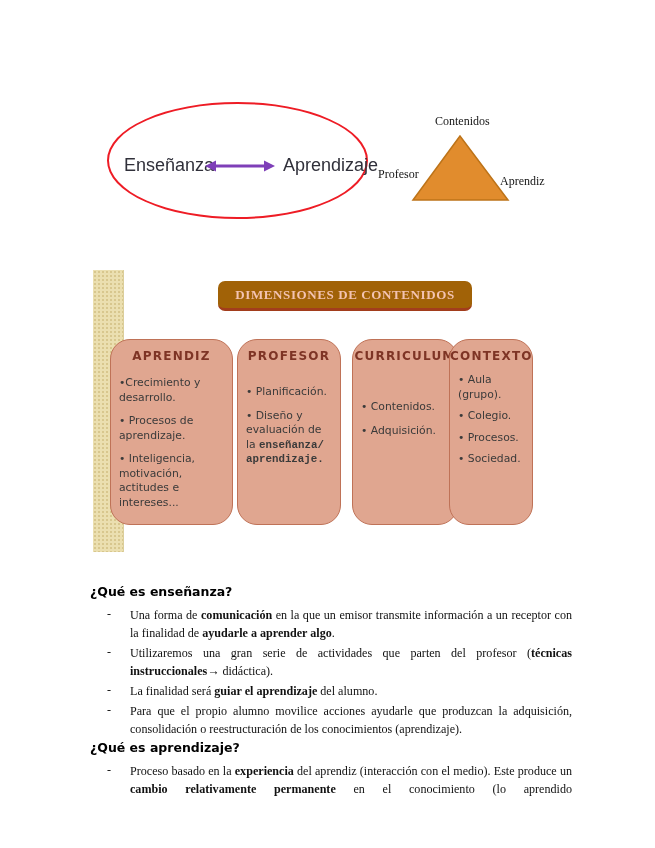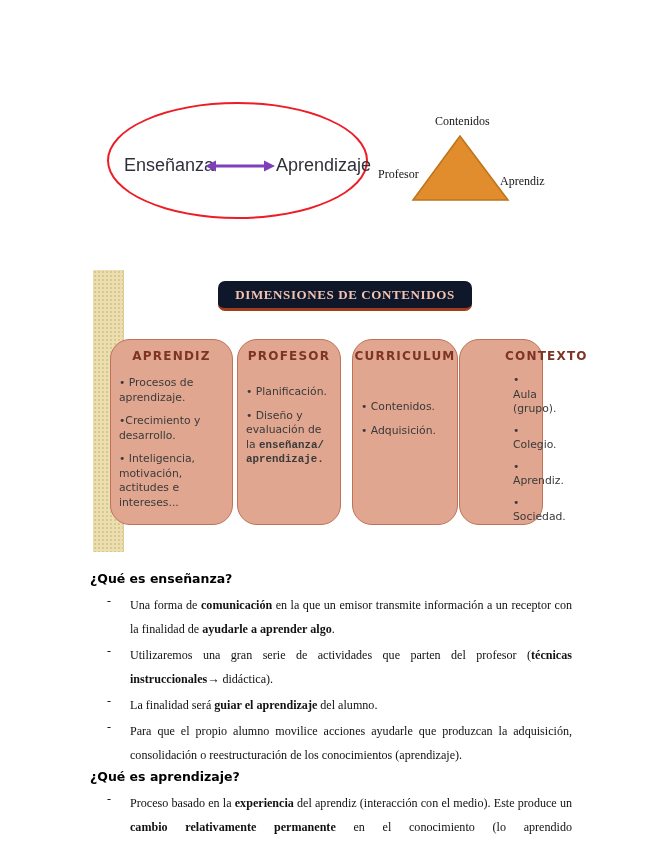--- a/index.html
+++ b/index.html
@@ -5,70 +5,70 @@
   html,body { margin:0; padding:0; background:#fff; }
   .page { position:relative; width:655px; height:848px; background:#ffffff; overflow:hidden;
           font-family:"Liberation Sans", sans-serif; }
 
   
   .ellipse { position:absolute; left:107px; top:102px; width:257px; height:113px;
              border:2.5px solid #ee1c25; border-radius:50%; }
   .term { position:absolute; font-family:"Liberation Sans", sans-serif; font-size:18px;
           color:#30303a; }
   .term-left  { left:124px; top:155px; }
-  .term-right { left:276px; top:155px; }
+  .term-right { left:283px; top:155px; }
   .dbl-arrow  { position:absolute; left:204px; top:158px; }
 
   .triangle-svg { position:absolute; left:411px; top:134px; }
   .tri-label { position:absolute; font-family:"Liberation Serif", serif; font-size:12px; color:#151515;text-align:center; }
   .tri-top   { left:435px; top:114px; }
   .tri-left  { left:378px; top:167px; }
   .tri-right { left:500px; top:174px; }
 
   
   .strip { position:absolute; left:93px; top:270px; width:30px; height:282px;
            background-color:#ebdfb0;
            background-image:radial-gradient(#d8c78e 0.8px, rgba(0,0,0,0) 0.9px);
            background-size:4px 4px;
            border-right:1px solid #dccf9c; }
 
   
   .banner { position:absolute; left:218px; top:281px; width:254px; height:27px;
-            background:#0f172a; border-radius:7px; border-bottom:3px solid #a23d1c;
+            background:#a16207; border-radius:7px; border-bottom:3px solid #a23d1c;
             display:flex; align-items:center; justify-content:center; }
   .banner span { font-family:"Liberation Serif", serif; font-weight:bold; font-size:13px;
                  letter-spacing:0.6px; color:#f3c3b1; }
 
   
   .col { position:absolute; top:339px; height:186px; background:#e0a690;
          border:1.6px solid #bf7257; border-radius:20px; box-sizing:border-box; }
   .col1 { left:110px; width:123px; }
   .col2 { left:237px; width:104px; }
   .col3 { left:352px; width:106px; }
-  .col4 { left:459px; width:84px;padding-left:45px; }
+  .col4 { left:449px; width:84px; }
   .col-h { text-align:center; padding-top:9px; font-family:"DejaVu Sans", sans-serif;
            font-weight:bold; font-size:12px; letter-spacing:1.2px; color:#7e3425; }
   .col-b { padding:0 8px; font-family:"DejaVu Sans", sans-serif; font-size:10.8px;
            line-height:14.5px; color:#3a3a3a; }
   .col-b p { margin:0 0 9px 0; }
   .col1 .col-b { margin-top:13px; }
   .col2 .col-b { margin-top:22px; }
   .col3 .col-b { margin-top:37px; }
   .col4 .col-b { margin-top:10px; }
   .col4 .col-b p { margin-bottom:7px; }
   .col-b b { font-weight:bold;font-family:Liberation Mono, monospace; }
 
   
-  .textblock { position:absolute; left:90px; top:571px; width:482px;
+  .textblock { position:absolute; left:90px; top:584px; width:482px;
                font-family:"Liberation Serif", serif; font-size:12.1px; color:#111; }
   .textblock h3 { margin:0 0 7px 0; font-family:"DejaVu Sans", sans-serif;
                   font-size:12.5px; font-weight:bold; color:#000; }
   .li   { display:flex; margin:0 0 2px 0; }
   .dash { flex:none; width:40px; padding-left:17px; box-sizing:border-box; line-height:15.6px; }
-  .txt  { flex:1; text-align:justify; line-height:24px; }
+  .txt  { flex:1; text-align:justify; line-height:18px; }
   .txt b { font-weight:bold; }
   .sec2 { margin-top:13px; }
   .cut  { text-align-last:justify; }
 </style>
 </head>
 <body>
 
 <div class="page">
 
   <div class="ellipse"></div>
@@ -89,22 +89,22 @@
 
   <div class="strip"></div>
 
   <div class="banner">
     <span>DIMENSIONES DE CONTENIDOS</span>
   </div>
 
   <div class="col col1">
     <div class="col-h">APRENDIZ</div>
     <div class="col-b">
+      <p>•Crecimiento y desarrollo.</p>
       <p>• Procesos de aprendizaje.</p>
-      <p>•Crecimiento y desarrollo.</p>
       <p>• Inteligencia, motivación, actitudes e intereses...</p>
     </div>
   </div>
   <div class="col col2">
     <div class="col-h">PROFESOR</div>
     <div class="col-b">
       <p>• Planificación.</p>
       <p>• Diseño y evaluación de la <b>enseñanza/ aprendizaje.</b></p>
     </div>
   </div>
@@ -113,21 +113,21 @@
     <div class="col-b">
       <p>• Contenidos.</p>
       <p>• Adquisición.</p>
     </div>
   </div>
   <div class="col col4">
     <div class="col-h">CONTEXTO</div>
     <div class="col-b">
       <p>• Aula (grupo).</p>
       <p>• Colegio.</p>
-      <p>• Aprendiz.</p>
+      <p>• Procesos.</p>
       <p>• Sociedad.</p>
     </div>
   </div>
 
   <div class="textblock">
     <h3>¿Qué es enseñanza?</h3>
 
     <div class="li">
       <span class="dash">-</span>
       <div class="txt">Una forma de <b>comunicación</b> en la que un emisor transmite información a un receptor con la finalidad de <b>ayudarle a aprender algo</b>.</div>

